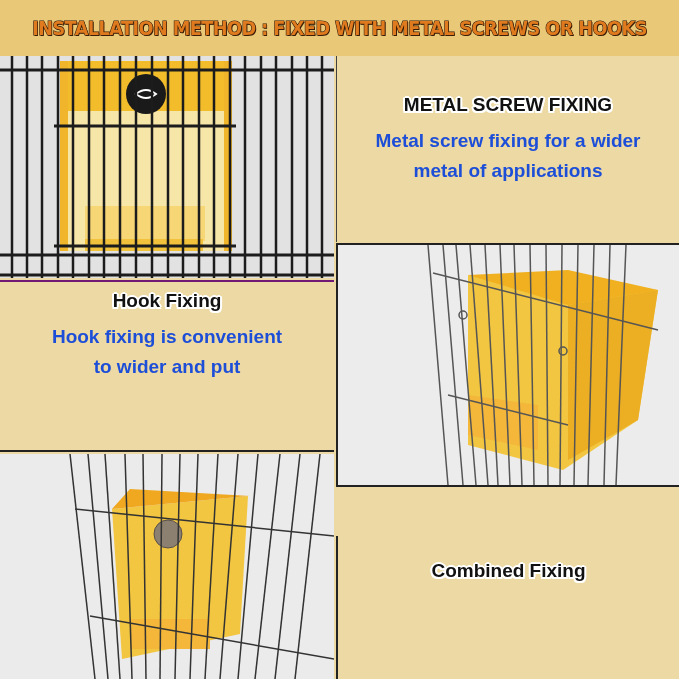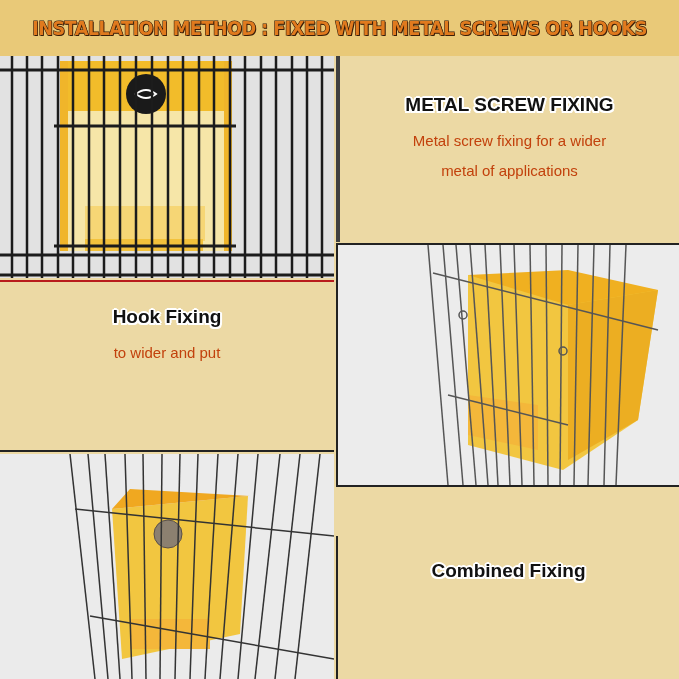--- a/index.html
+++ b/index.html
@@ -4,21 +4,21 @@
   <style>
     html, body { margin: 0; padding: 0; }
     body { width: 679px; height: 679px; background: #ecd9a4; overflow: hidden; position: relative; font-family: "Liberation Sans", sans-serif; }
     .banner { position: absolute; left: 0; top: 0; width: 679px; height: 56px; background: #e9c978; display: flex; align-items: center; justify-content: center; }
     .banner-text { font-family: "DejaVu Sans", sans-serif; font-weight: 900; font-size: 19px; color: #e07a1e; letter-spacing: -0.6px;
       -webkit-text-stroke: 1.2px #2a1405; paint-order: stroke fill; text-shadow: 1px 1px 0 #3a1d08; white-space: nowrap; transform: scaleX(0.93); }
     .panel { position: absolute; box-sizing: border-box; }
     .text-panel { background: #ecd9a4; display: flex; flex-direction: column; align-items: center; text-align: center; }
     .photo { background: #e4e4e4; overflow: hidden; }
     .heading { font-weight: 700; color: #111; font-size: 19px; text-shadow: -2px 0 #fff, 2px 0 #fff, 0 -2px #fff, 0 2px #fff, -1.5px -1.5px #fff, 1.5px 1.5px #fff, -1.5px 1.5px #fff, 1.5px -1.5px #fff; margin-bottom: 10px; }
-    .desc { font-weight: 400; color: #c2410c; font-size: 15px; line-height: 30px; }
+    .desc { font-weight: 700; color: #1d4ed8; font-size: 19px; line-height: 30px; }
     svg { display: block; }
   </style>
 </head>
 <body>
 
 <div class="banner">
   <span class="banner-text">INSTALLATION METHOD : FIXED WITH METAL SCREWS OR HOOKS</span>
 </div>
 
 <div class="panel photo" style="left:0;top:56px;width:334px;height:222px;">
@@ -59,28 +59,29 @@
         <line x1="245" y1="0" x2="245" y2="222"></line>
       <line x1="261" y1="0" x2="261" y2="222"></line>
         <line x1="276" y1="0" x2="276" y2="222"></line>
       <line x1="292" y1="0" x2="292" y2="222"></line>
         <line x1="307" y1="0" x2="307" y2="222"></line>
       <line x1="322" y1="0" x2="322" y2="222"></line>
     </g>
   </svg>
 </div>
 
-<div class="panel text-panel" style="left:336px;top:56px;width:343px;height:186px;padding-top:38px;border-left:4px solid #404040;">
+<div class="panel text-panel" style="left:336px;top:56px;width:343px;height:186px;padding-top:38px;border-left:1px solid #404040;">
   <div class="heading">METAL SCREW FIXING</div>
   <div class="desc">Metal screw fixing for a wider</div>
   <div class="desc">metal of applications</div>
 </div>
 
-<div class="panel text-panel" style="left:0;top:280px;width:334px;height:172px;padding-top:24px;border-top:2px solid #b91c1c;border-bottom:2px solid #222;">
+<div class="panel text-panel" style="left:0;top:280px;width:334px;height:172px;padding-top:8px;border-top:2px solid #701a75;border-bottom:2px solid #222;">
   <div class="heading">Hook Fixing</div>
+  <div class="desc">Hook fixing is convenient</div>
   <div class="desc">to wider and put</div>
 </div>
 
 <div class="panel photo" style="left:336px;top:243px;width:343px;height:244px;border-top:2px solid #222;border-left:2px solid #222;border-bottom:2px solid #222;">
   <svg width="341" height="240" viewBox="0 0 341 240">
     <rect width="341" height="240" fill="#ececec"></rect>
     <polygon points="130,30 320,45 300,175 225,225 130,200" fill="#f3c22e" opacity="0.9"></polygon>
     <polygon points="230,60 320,45 300,175 230,215" fill="#eaa81a" opacity="0.8"></polygon>
     <polygon points="130,30 230,25 320,45 230,60" fill="#f0b020"></polygon>
     <polygon points="130,150 200,160 200,205 130,190" fill="#f4b73a"></polygon>

